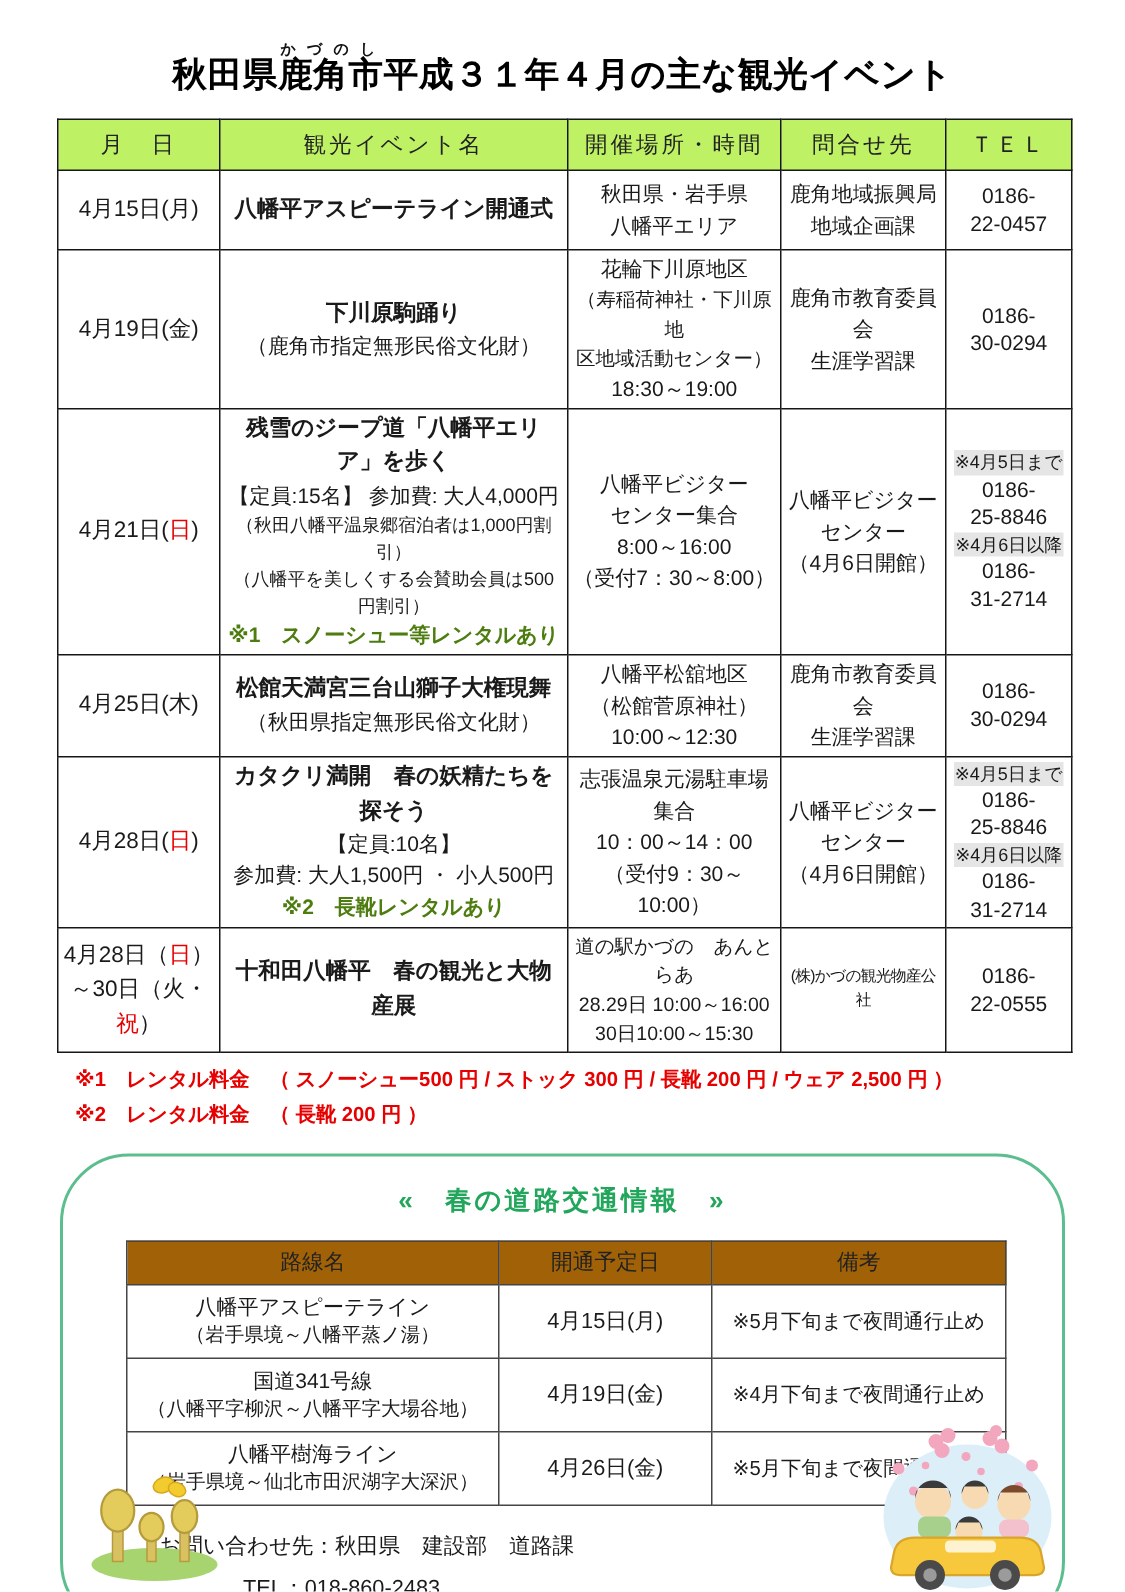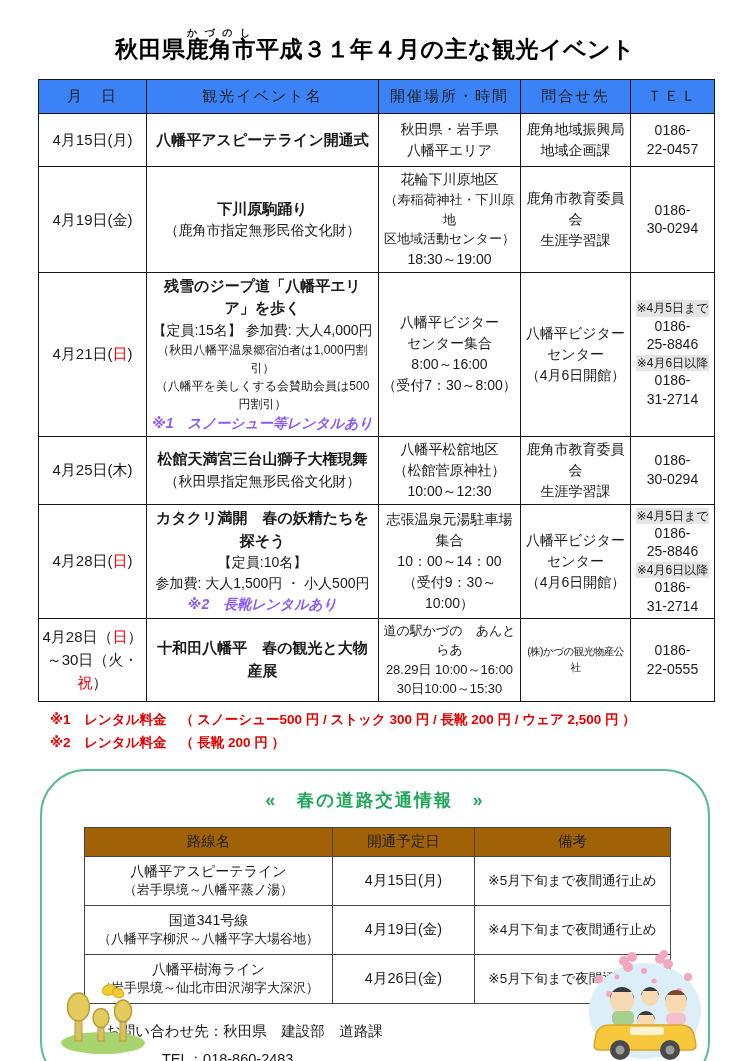--- a/index.html
+++ b/index.html
@@ -9,40 +9,40 @@
     position:relative;overflow:hidden;
   }
   
   .title-wrap{ text-align:center; padding-top:34px; }
   .title-wrap ruby rt{ font-size:10px; letter-spacing:4px; color:#111; font-weight:700;}
   .main-title{ font-size:23px; font-weight:700; color:#000; letter-spacing:0.5px;}
   
   table{ border-collapse:collapse; table-layout:fixed; }
   .etable{ margin:14px 0 0 38px; width:676px; }
   .etable th{
-    border:1.6px solid #161616; background:#3b82f6; color:#222;
+    border:1.6px solid #161616; background:#bef264; color:#222;
     font-size:15px; font-weight:400; height:33px; letter-spacing:2px; padding:0;
   }
   .etable td{
     border:1.6px solid #161616; vertical-align:middle; text-align:center;
     padding:2px 3px; overflow:hidden;
   }
   .etable tbody tr:nth-child(1){height:53px;}
   .etable tbody tr:nth-child(2){height:83px;}
   .etable tbody tr:nth-child(3){height:123px;}
   .etable tbody tr:nth-child(4){height:62px;}
   .etable tbody tr:nth-child(5){height:112px;}
   .etable tbody tr:nth-child(6){height:68px;}
   .line{ line-height:1.5; font-size:14px;}
   .c-date .line{ font-size:15px; line-height:1.55;}
   .b{ font-weight:700; font-size:15px;}
   .sm{ font-size:12px;}
   .sm2{ font-size:13px;}
   .xs{ font-size:10.5px; letter-spacing:-0.5px;}
-  .r{ color:#8b5cf6; font-weight:700; font-size:14px;font-style:italic;}
+  .r{ color:#4d7c0f; font-weight:700; font-size:14px;}
   .red{ color:#E60000;}
   .c-tel .line{ font-size:14px; line-height:1.34;}
   .c-tel .hl{ font-size:12px; background:#e5e5e5; width:fit-content; margin:1px auto 0; padding:0 1px;}
   
   .footnotes{ margin:7px 0 0 50px; color:#E60000; font-weight:700;
     font-size:13.5px; line-height:1.7;}
   
   .road-box{
     position:relative; margin:14px 0 0 40px; width:670px; height:318px;
     border:2.2px solid #5CBD8F; border-radius:46px; box-sizing:border-box;

